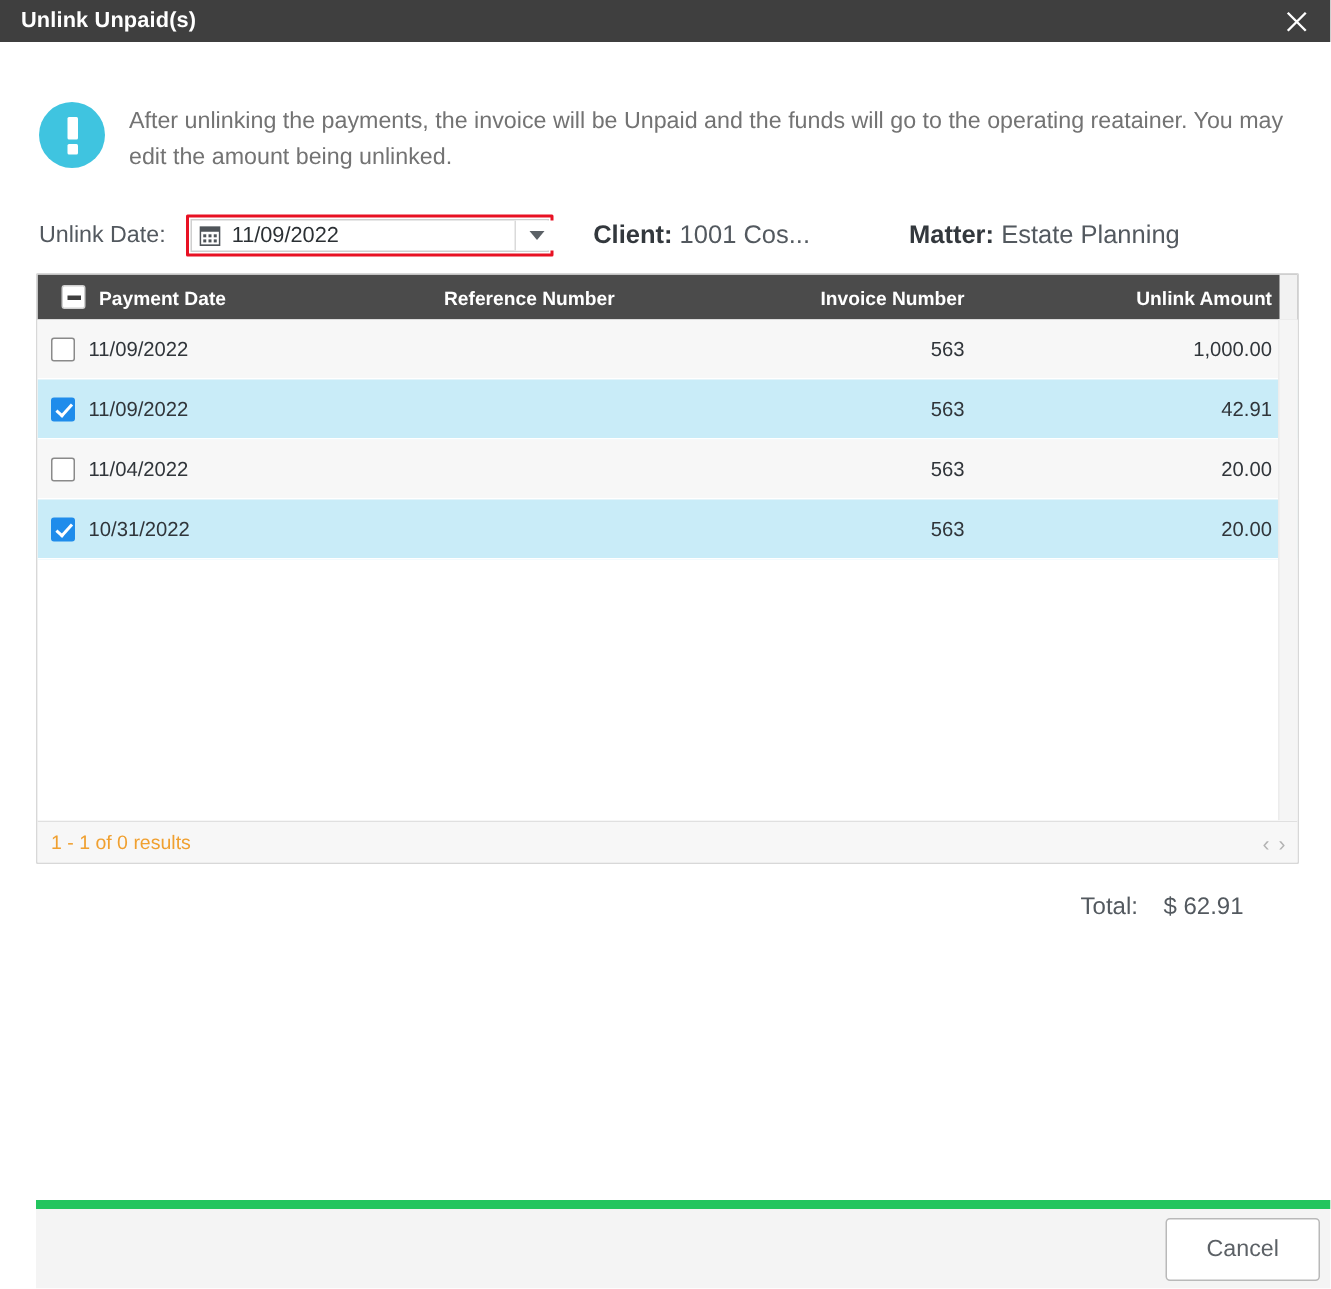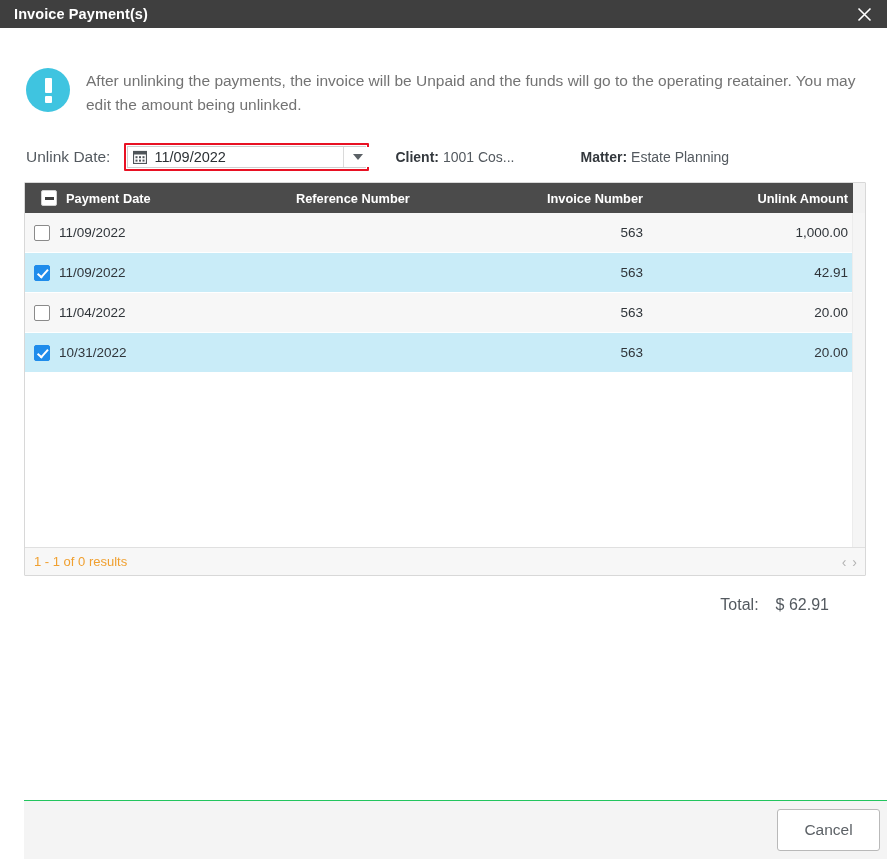--- a/index.html
+++ b/index.html
@@ -163,21 +163,21 @@
     background: #fff;
   }
   .dp-arrow i {
     display: block;
     width: 0; height: 0;
     border-left: 5.5px solid transparent;
     border-right: 5.5px solid transparent;
     border-top: 6px solid #5b6166;
   }
   .meta {
-    font-size: 14px;
+    font-size: 17px;
     color: #53595f;
     white-space: nowrap;
   }
   .meta b { color: #33383d; font-weight: bold; }
   .meta-client { margin-left: 26px; }
   .meta-matter { margin-left: 66px; }
 
   
   .grid {
     margin: 11px 0 0 2px;
@@ -347,21 +347,21 @@
     gap: 17px;
   }
   .total-label { font-size: 16px; color: #53595f; }
   .total-value { font-size: 16px; color: #53595f; }
 
   
   .dialog-footer {
     flex: 0 0 auto;
     height: 59px;
     background: #f4f4f4;
-    border-top: 1px solid #22c55e;
+    border-top: 6px solid #22c55e;
     display: flex;
     align-items: center;
     justify-content: flex-end;
     gap: 16px;
     padding: 0 7px 0 0;
     margin-left: 24px;
   }
   .btn {
     font-family: "Liberation Sans", sans-serif;
     cursor: pointer;
@@ -387,21 +387,21 @@
     font-size: 15.5px;
     font-weight: bold;
   }
 </style>
 </head>
 <body>
 
 <div id="app">
 
   <div class="titlebar">
-    <div class="titlebar-title">Invoice Payment(s)</div>
+    <div class="titlebar-title">Unlink Unpaid(s)</div>
     <div class="titlebar-close">
       <svg width="15" height="15" viewBox="0 0 15 15">
         <path d="M1.5 1.5 L13.5 13.5 M13.5 1.5 L1.5 13.5" stroke="#ffffff" stroke-width="1.6" fill="none"></path>
       </svg>
     </div>
   </div>
 
   <div class="dialog-body">
 
     <div class="notice">

